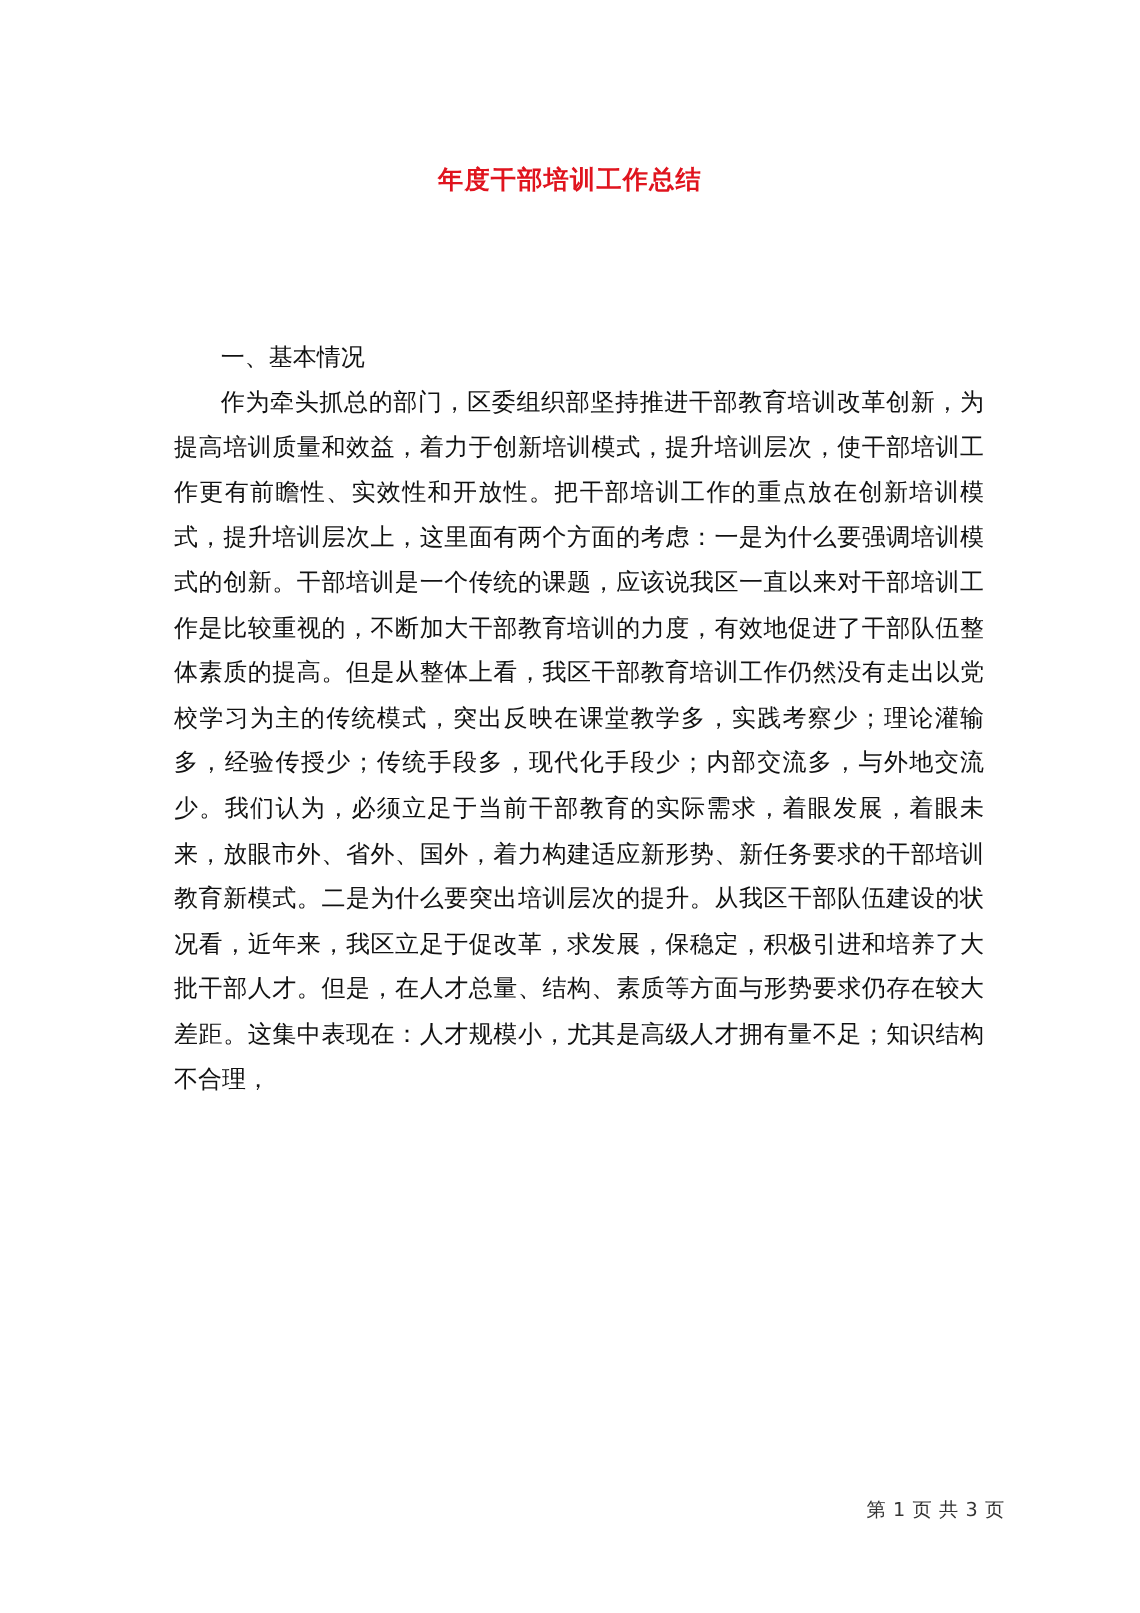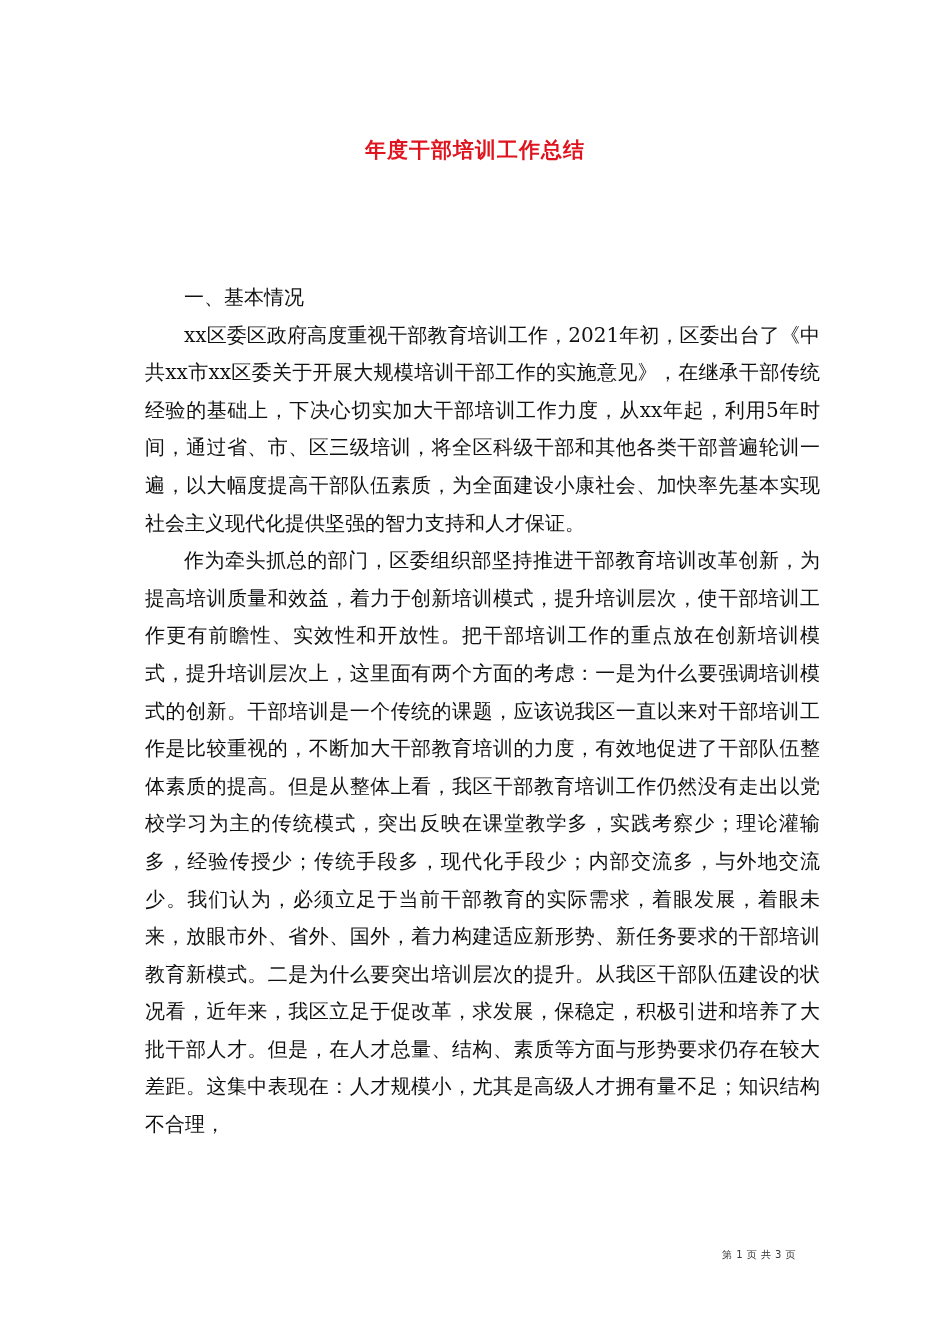--- a/index.html
+++ b/index.html
@@ -49,31 +49,30 @@
     }
     .para {
       text-indent: 39px;
       margin: 0;
     }
     .footer {
       position: absolute;
       top: 1248px;
       left: 722px;
       font-family: "DejaVu Sans", "Liberation Sans", sans-serif;
-      font-size: 10px;
+      font-size: 16px;
       color: #333333;
       letter-spacing: 0.5px;
     }
   </style>
 </head>
 <body>
 
 <div class="page">
   <div class="title">年度干部培训工作总结</div>
 
   <div class="body-text">
     <p class="heading">一、基本情况</p>
-    <p class="para">xx区委区政府高度重视干部教育培训工作，2021年初，区委出台了《中共xx市xx区委关于开展大规模培训干部工作的实施意见》，在继承干部传统经验的基础上，下决心切实加大干部培训工作力度，从xx年起，利用5年时间，通过省、市、区三级培训，将全区科级干部和其他各类干部普遍轮训一遍，以大幅度提高干部队伍素质，为全面建设小康社会、加快率先基本实现社会主义现代化提供坚强的智力支持和人才保证。</p>
     <p class="para">作为牵头抓总的部门，区委组织部坚持推进干部教育培训改革创新，为提高培训质量和效益，着力于创新培训模式，提升培训层次，使干部培训工作更有前瞻性、实效性和开放性。把干部培训工作的重点放在创新培训模式，提升培训层次上，这里面有两个方面的考虑：一是为什么要强调培训模式的创新。干部培训是一个传统的课题，应该说我区一直以来对干部培训工作是比较重视的，不断加大干部教育培训的力度，有效地促进了干部队伍整体素质的提高。但是从整体上看，我区干部教育培训工作仍然没有走出以党校学习为主的传统模式，突出反映在课堂教学多，实践考察少；理论灌输多，经验传授少；传统手段多，现代化手段少；内部交流多，与外地交流少。我们认为，必须立足于当前干部教育的实际需求，着眼发展，着眼未来，放眼市外、省外、国外，着力构建适应新形势、新任务要求的干部培训教育新模式。二是为什么要突出培训层次的提升。从我区干部队伍建设的状况看，近年来，我区立足于促改革，求发展，保稳定，积极引进和培养了大批干部人才。但是，在人才总量、结构、素质等方面与形势要求仍存在较大差距。这集中表现在：人才规模小，尤其是高级人才拥有量不足；知识结构不合理，</p>
   </div>
 
   <div class="footer">第 1 页 共 3 页</div>
 </div>
 
 </body></html>

